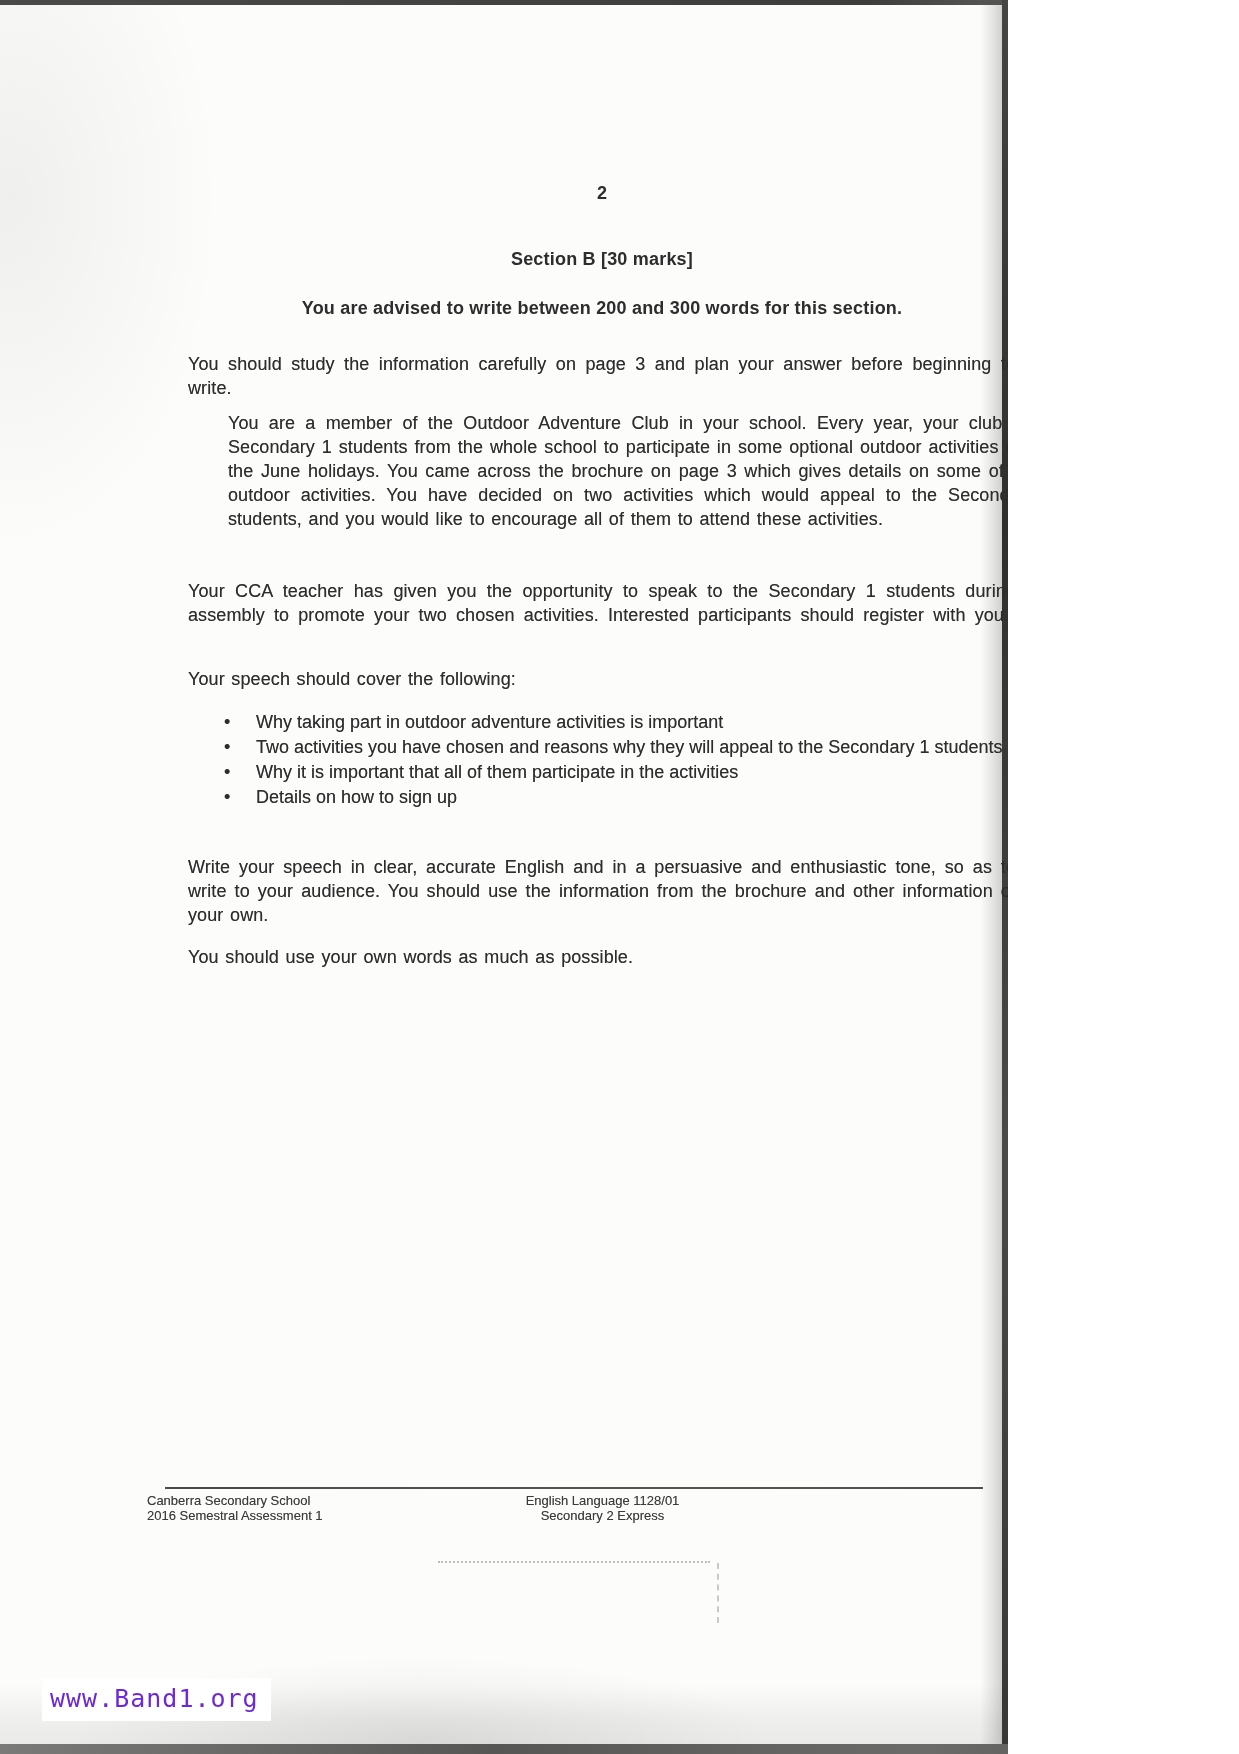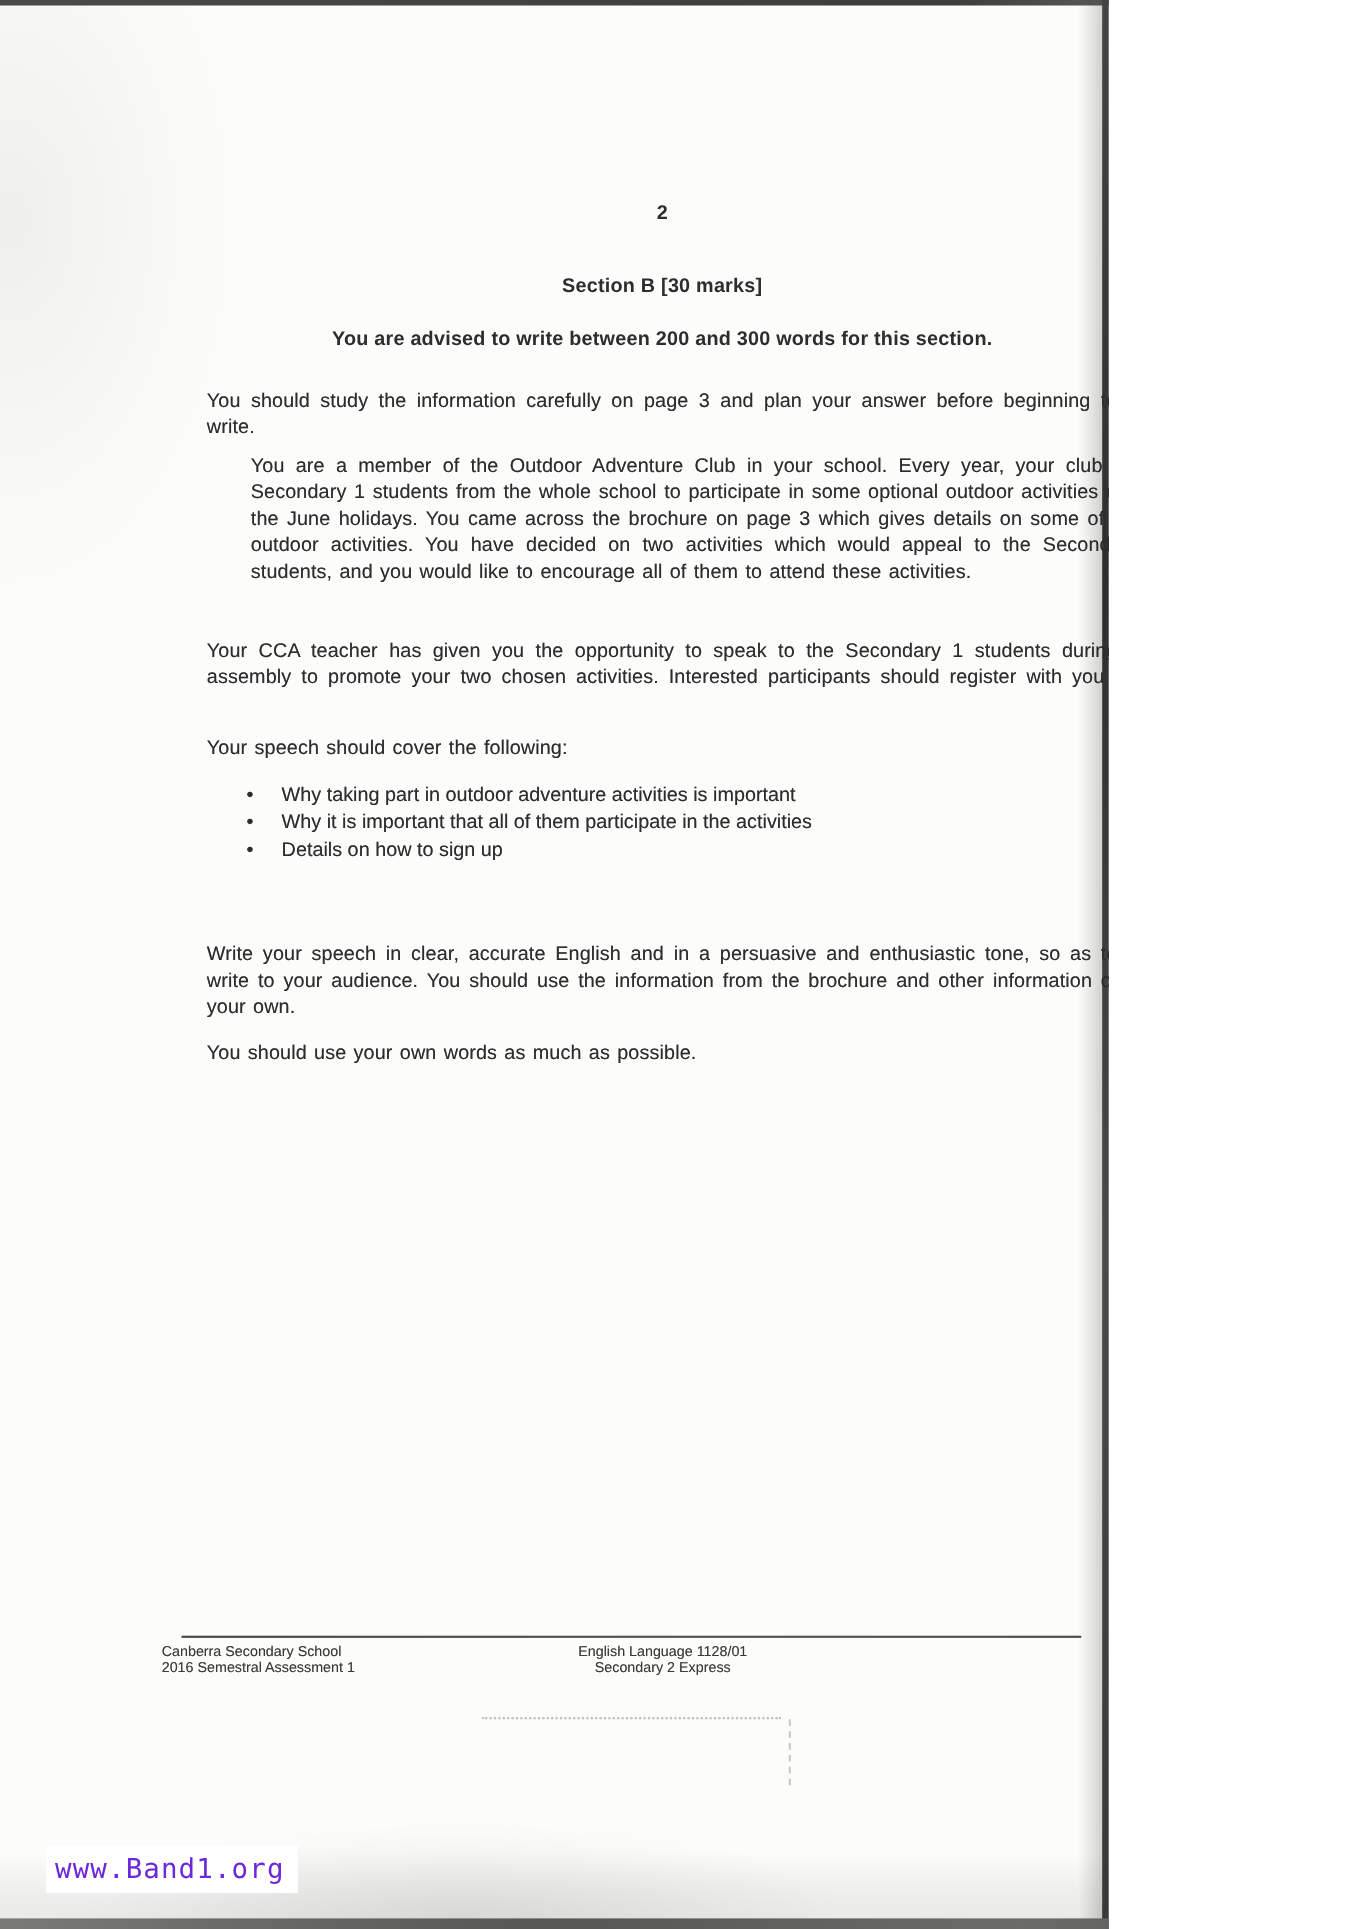--- a/index.html
+++ b/index.html
@@ -138,20 +138,21 @@
     <div class="block para p1">You should study the information carefully on page 3 and plan your answer before beginning to write.</div>
 
     <div class="block para p2">You are a member of the Outdoor Adventure Club in your school. Every year, your club leads Secondary 1 students from the whole school to participate in some optional outdoor activities during the June holidays. You came across the brochure on page 3 which gives details on some of these outdoor activities. You have decided on two activities which would appeal to the Secondary 1 students, and you would like to encourage all of them to attend these activities.</div>
 
     <div class="block para p3">Your CCA teacher has given you the opportunity to speak to the Secondary 1 students during assembly to promote your two chosen activities. Interested participants should register with you.</div>
 
     <div class="block para p4">Your speech should cover the following:</div>
 
     <ul class="bullet-list">
       <li>Why taking part in outdoor adventure activities is important</li>
+      <li>Two activities you have chosen and reasons why they will appeal to the Secondary 1 students</li>
       <li>Why it is important that all of them participate in the activities</li>
       <li>Details on how to sign up</li>
     </ul>
 
     <div class="block para p5">Write your speech in clear, accurate English and in a persuasive and enthusiastic tone, so as to write to your audience. You should use the information from the brochure and other information of your own.</div>
 
     <div class="block para p6">You should use your own words as much as possible.</div>
 
   </div>
 

